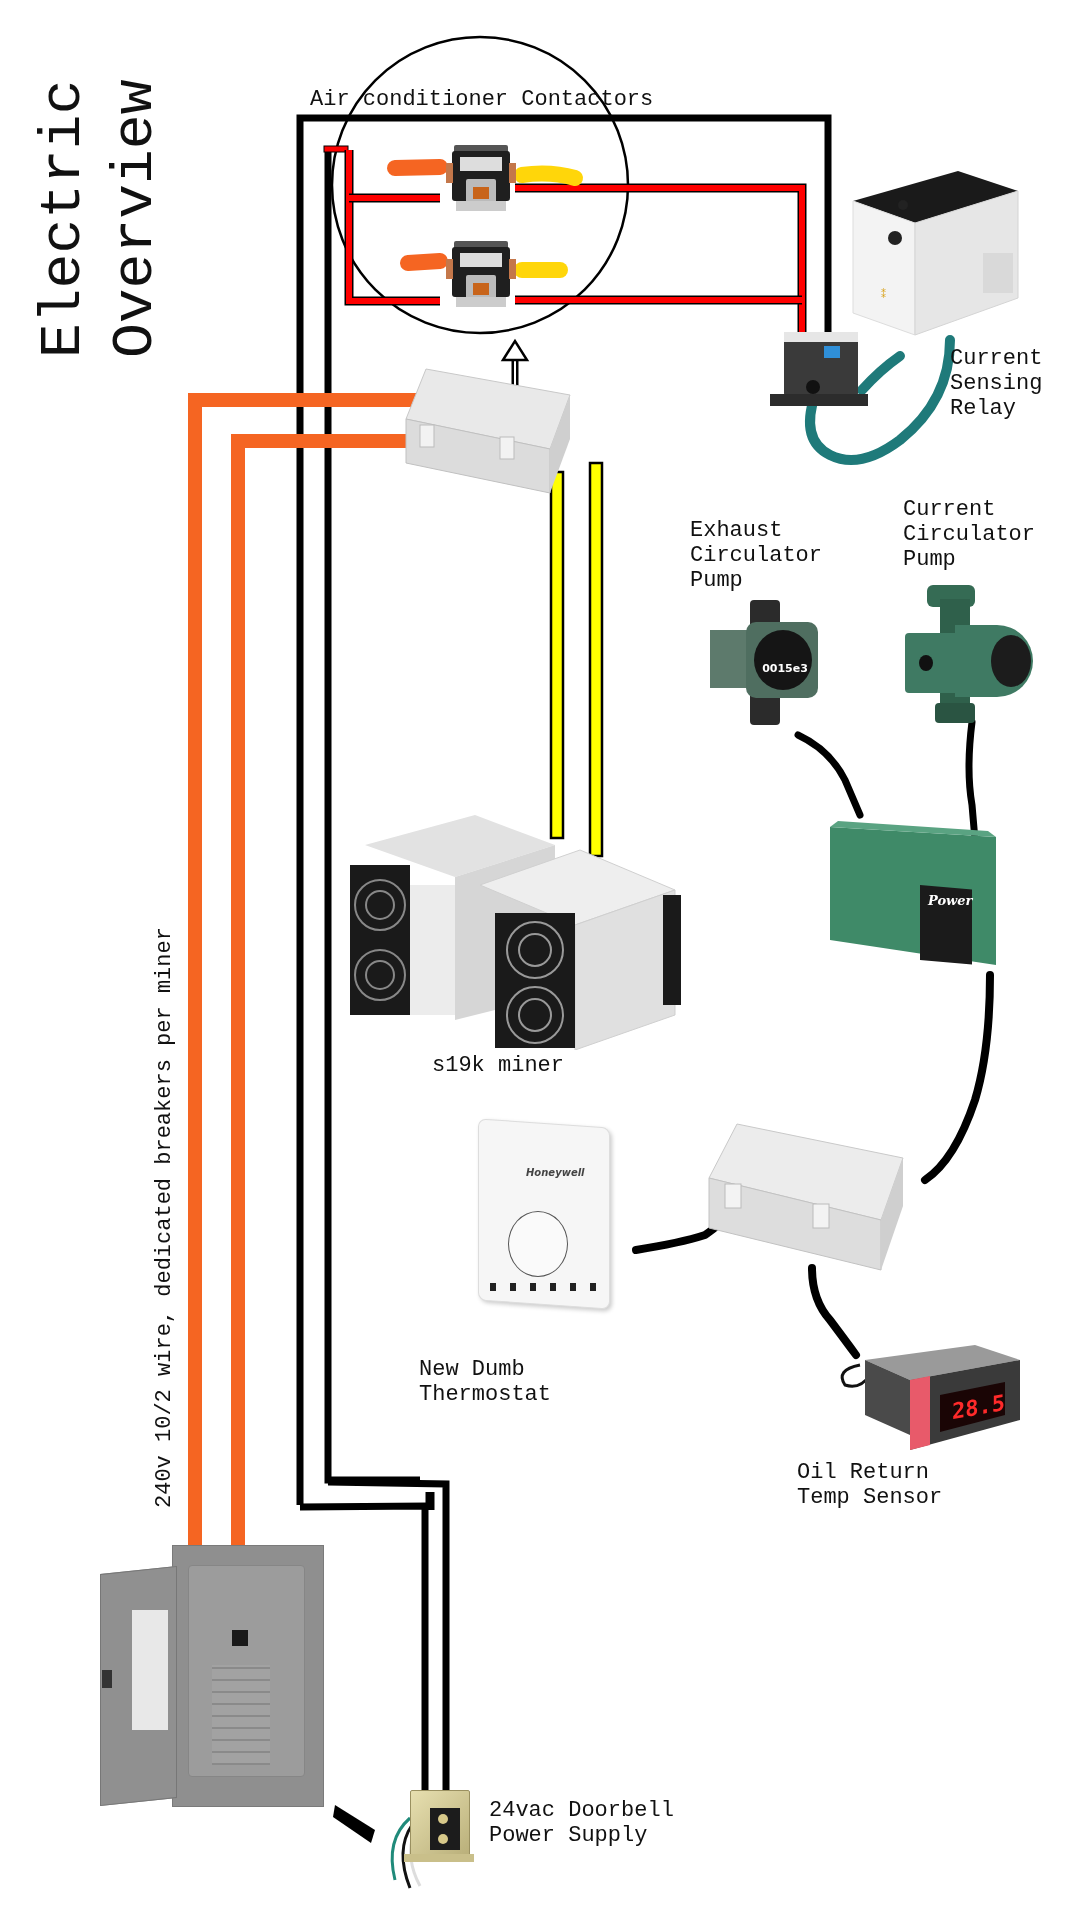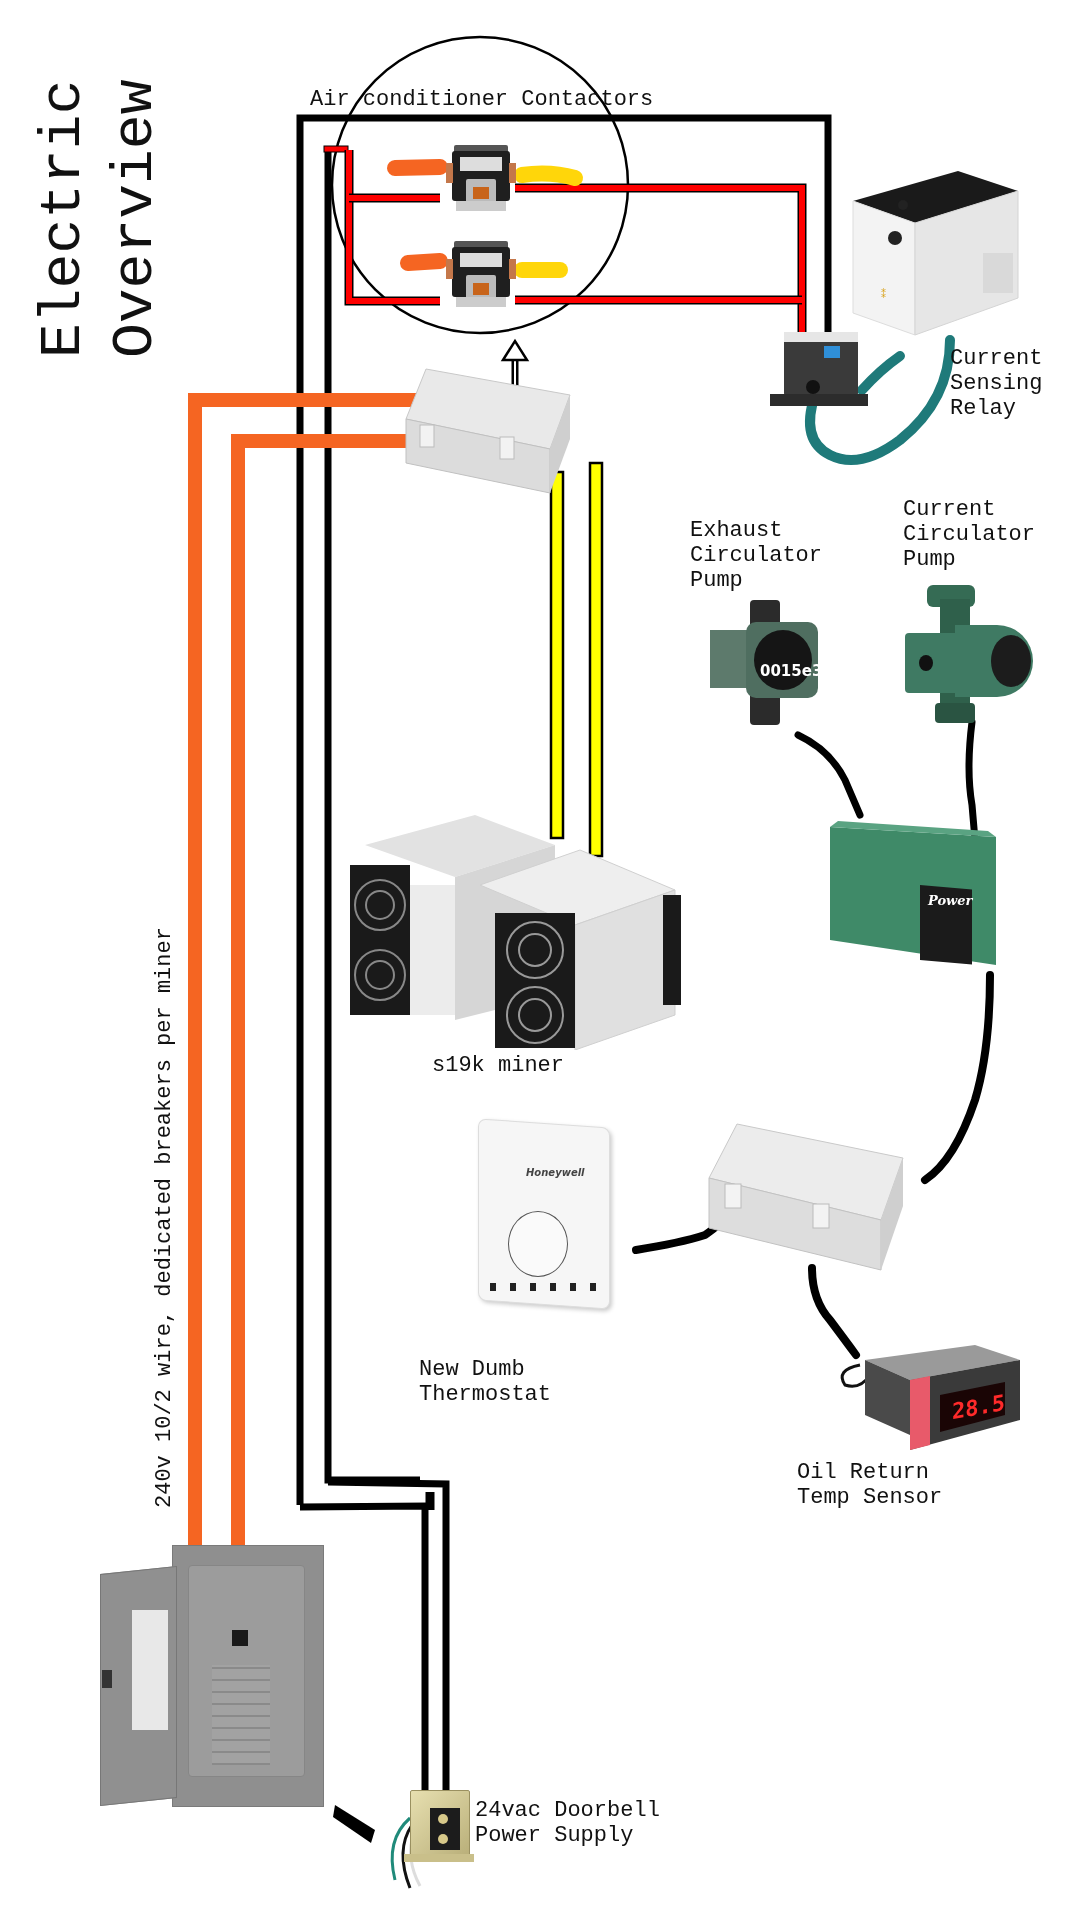--- a/index.html
+++ b/index.html
@@ -82,21 +82,21 @@
 Circulator
 Pump</div>
 <div class="label" style="left:903px; top:497px;">Current
 Circulator
 Pump</div>
 <div class="label" style="left:432px; top:1053px;">s19k miner</div>
 <div class="label" style="left:419px; top:1357px;">New Dumb
 Thermostat</div>
 <div class="label" style="left:797px; top:1460px;">Oil Return
 Temp Sensor</div>
-<div class="label" style="left:475px; top:1798px;">24vac Doorbell
+<div class="label" style="left:489px; top:1798px;">24vac Doorbell
 Power Supply</div>
 <div class="vlabel" style="left:152px; top:1508px;">240v 10/2 wire, dedicated breakers per miner</div>
 
 <div class="device" style="left:446px; top:145px; width:70px; height:68px;">
   <div class="abs" style="left:8px; top:0; width:54px; height:10px; background:#555; border-radius:2px;"></div>
   <div class="abs" style="left:6px; top:6px; width:58px; height:50px; background:#1f1f1f; border-radius:3px;"></div>
   <div class="abs" style="left:14px; top:12px; width:42px; height:14px; background:#ddd;"></div>
   <div class="abs" style="left:20px; top:34px; width:30px; height:26px; background:#bbb; border-radius:2px;"></div>
   <div class="abs" style="left:27px; top:42px; width:16px; height:12px; background:#c8641a;"></div>
   <div class="abs" style="left:0; top:18px; width:7px; height:20px; background:#c4774a;"></div>
@@ -166,21 +166,21 @@
     <circle cx="190" cy="200" r="16" fill="none" stroke="#999" stroke-width="2"></circle>
     <rect x="318" y="80" width="18" height="110" fill="#1a1a1a"></rect>
   </svg>
 </div>
 
 <div class="device" style="left:710px; top:600px; width:115px; height:125px;">
   <div class="abs" style="left:40px; top:0; width:30px; height:125px; background:#2b2b2b; border-radius:4px;"></div>
   <div class="abs" style="left:0; top:30px; width:40px; height:58px; background:#5d7a6c;"></div>
   <div class="abs" style="left:36px; top:22px; width:72px; height:76px; background:#4f6e60; border-radius:10px;"></div>
   <div class="abs" style="left:44px; top:30px; width:58px; height:60px; background:#151515; border-radius:50%;"></div>
-  <div class="abs" style="left:50px; top:62px; width:50px; height:16px; color:#fff; font-family:'DejaVu Sans',sans-serif; font-weight:bold; font-size:15px; text-align:center;">0015e3</div>
+  <div class="abs" style="left:50px; top:62px; width:50px; height:16px; color:#fff; font-family:'DejaVu Sans',sans-serif; font-weight:bold; font-size:11px; text-align:center;">0015e3</div>
 </div>
 
 <div class="device" style="left:905px; top:585px; width:130px; height:140px;">
   <div class="abs" style="left:22px; top:0; width:48px; height:22px; background:#356b54; border-radius:6px;"></div>
   <div class="abs" style="left:35px; top:14px; width:30px; height:120px; background:#2f604b;"></div>
   <div class="abs" style="left:0; top:48px; width:55px; height:60px; background:#3f7a63; border-radius:4px;"></div>
   <div class="abs" style="left:14px; top:70px; width:14px; height:16px; background:#111; border-radius:50%;"></div>
   <div class="abs" style="left:50px; top:40px; width:78px; height:72px; background:#3f7a63; border-radius:0 36px 36px 0;"></div>
   <div class="abs" style="left:86px; top:50px; width:40px; height:52px; background:#1c1c1c; border-radius:50%;"></div>
   <div class="abs" style="left:30px; top:118px; width:40px; height:20px; background:#2a5442; border-radius:4px;"></div>

